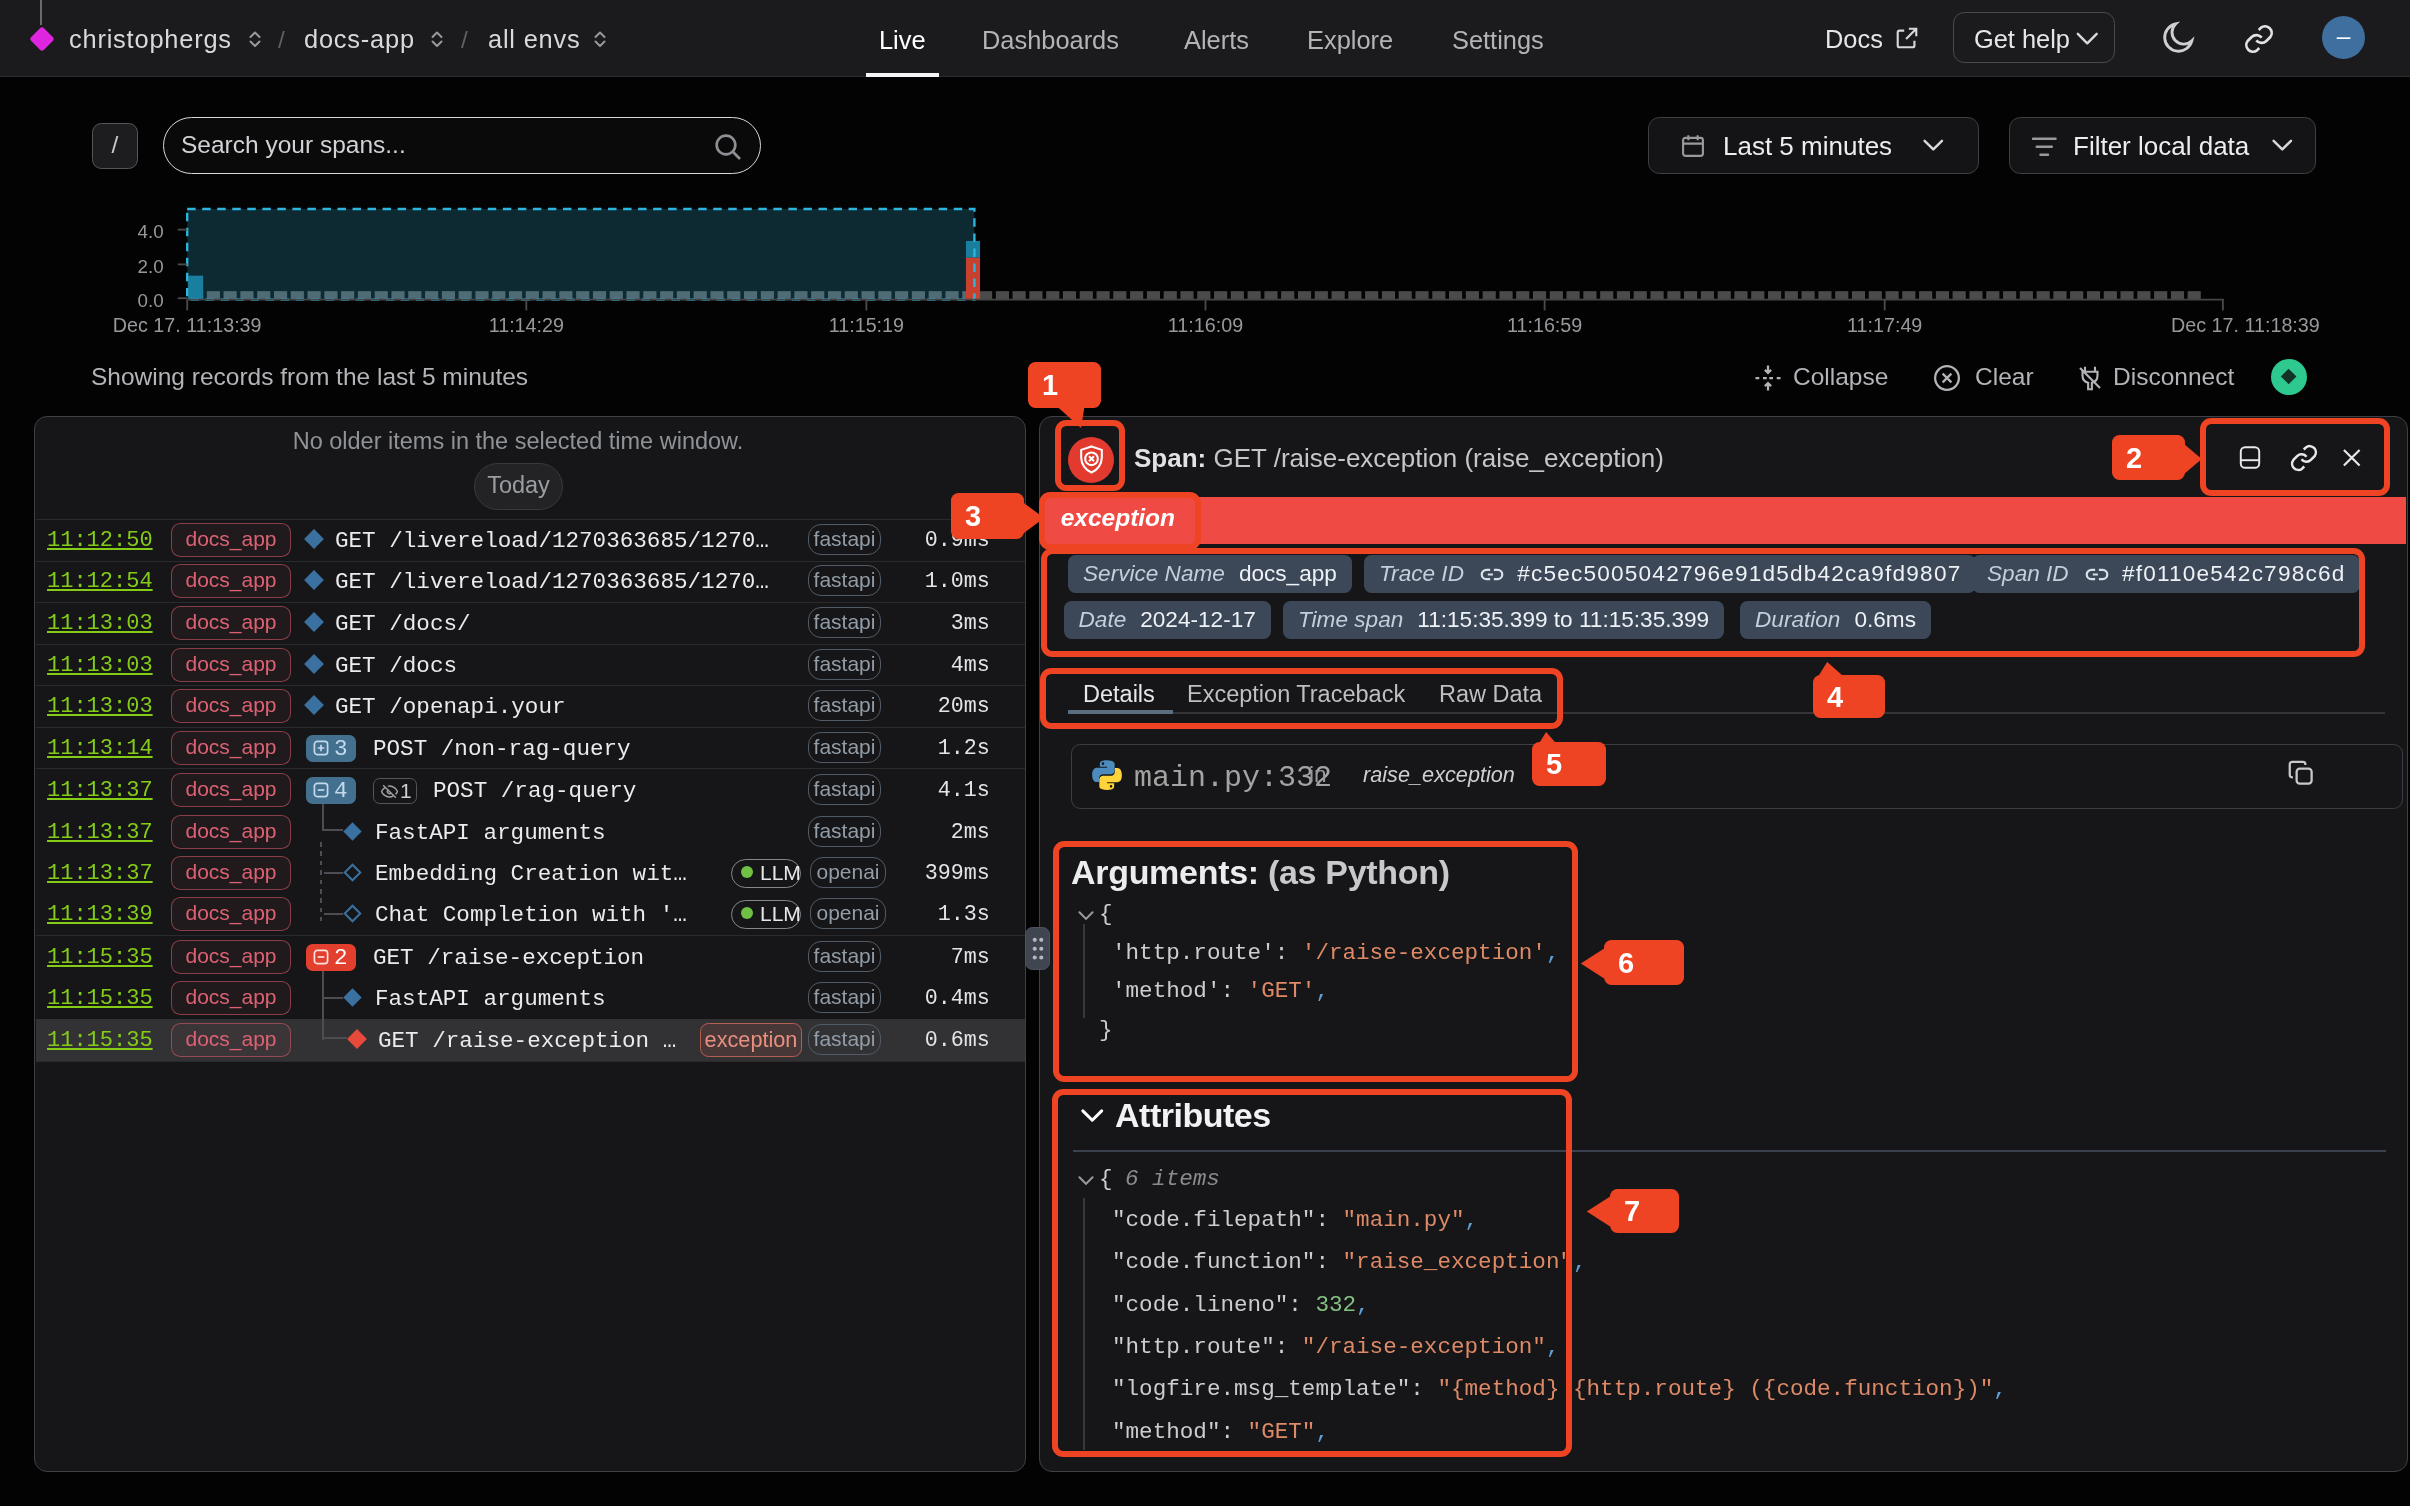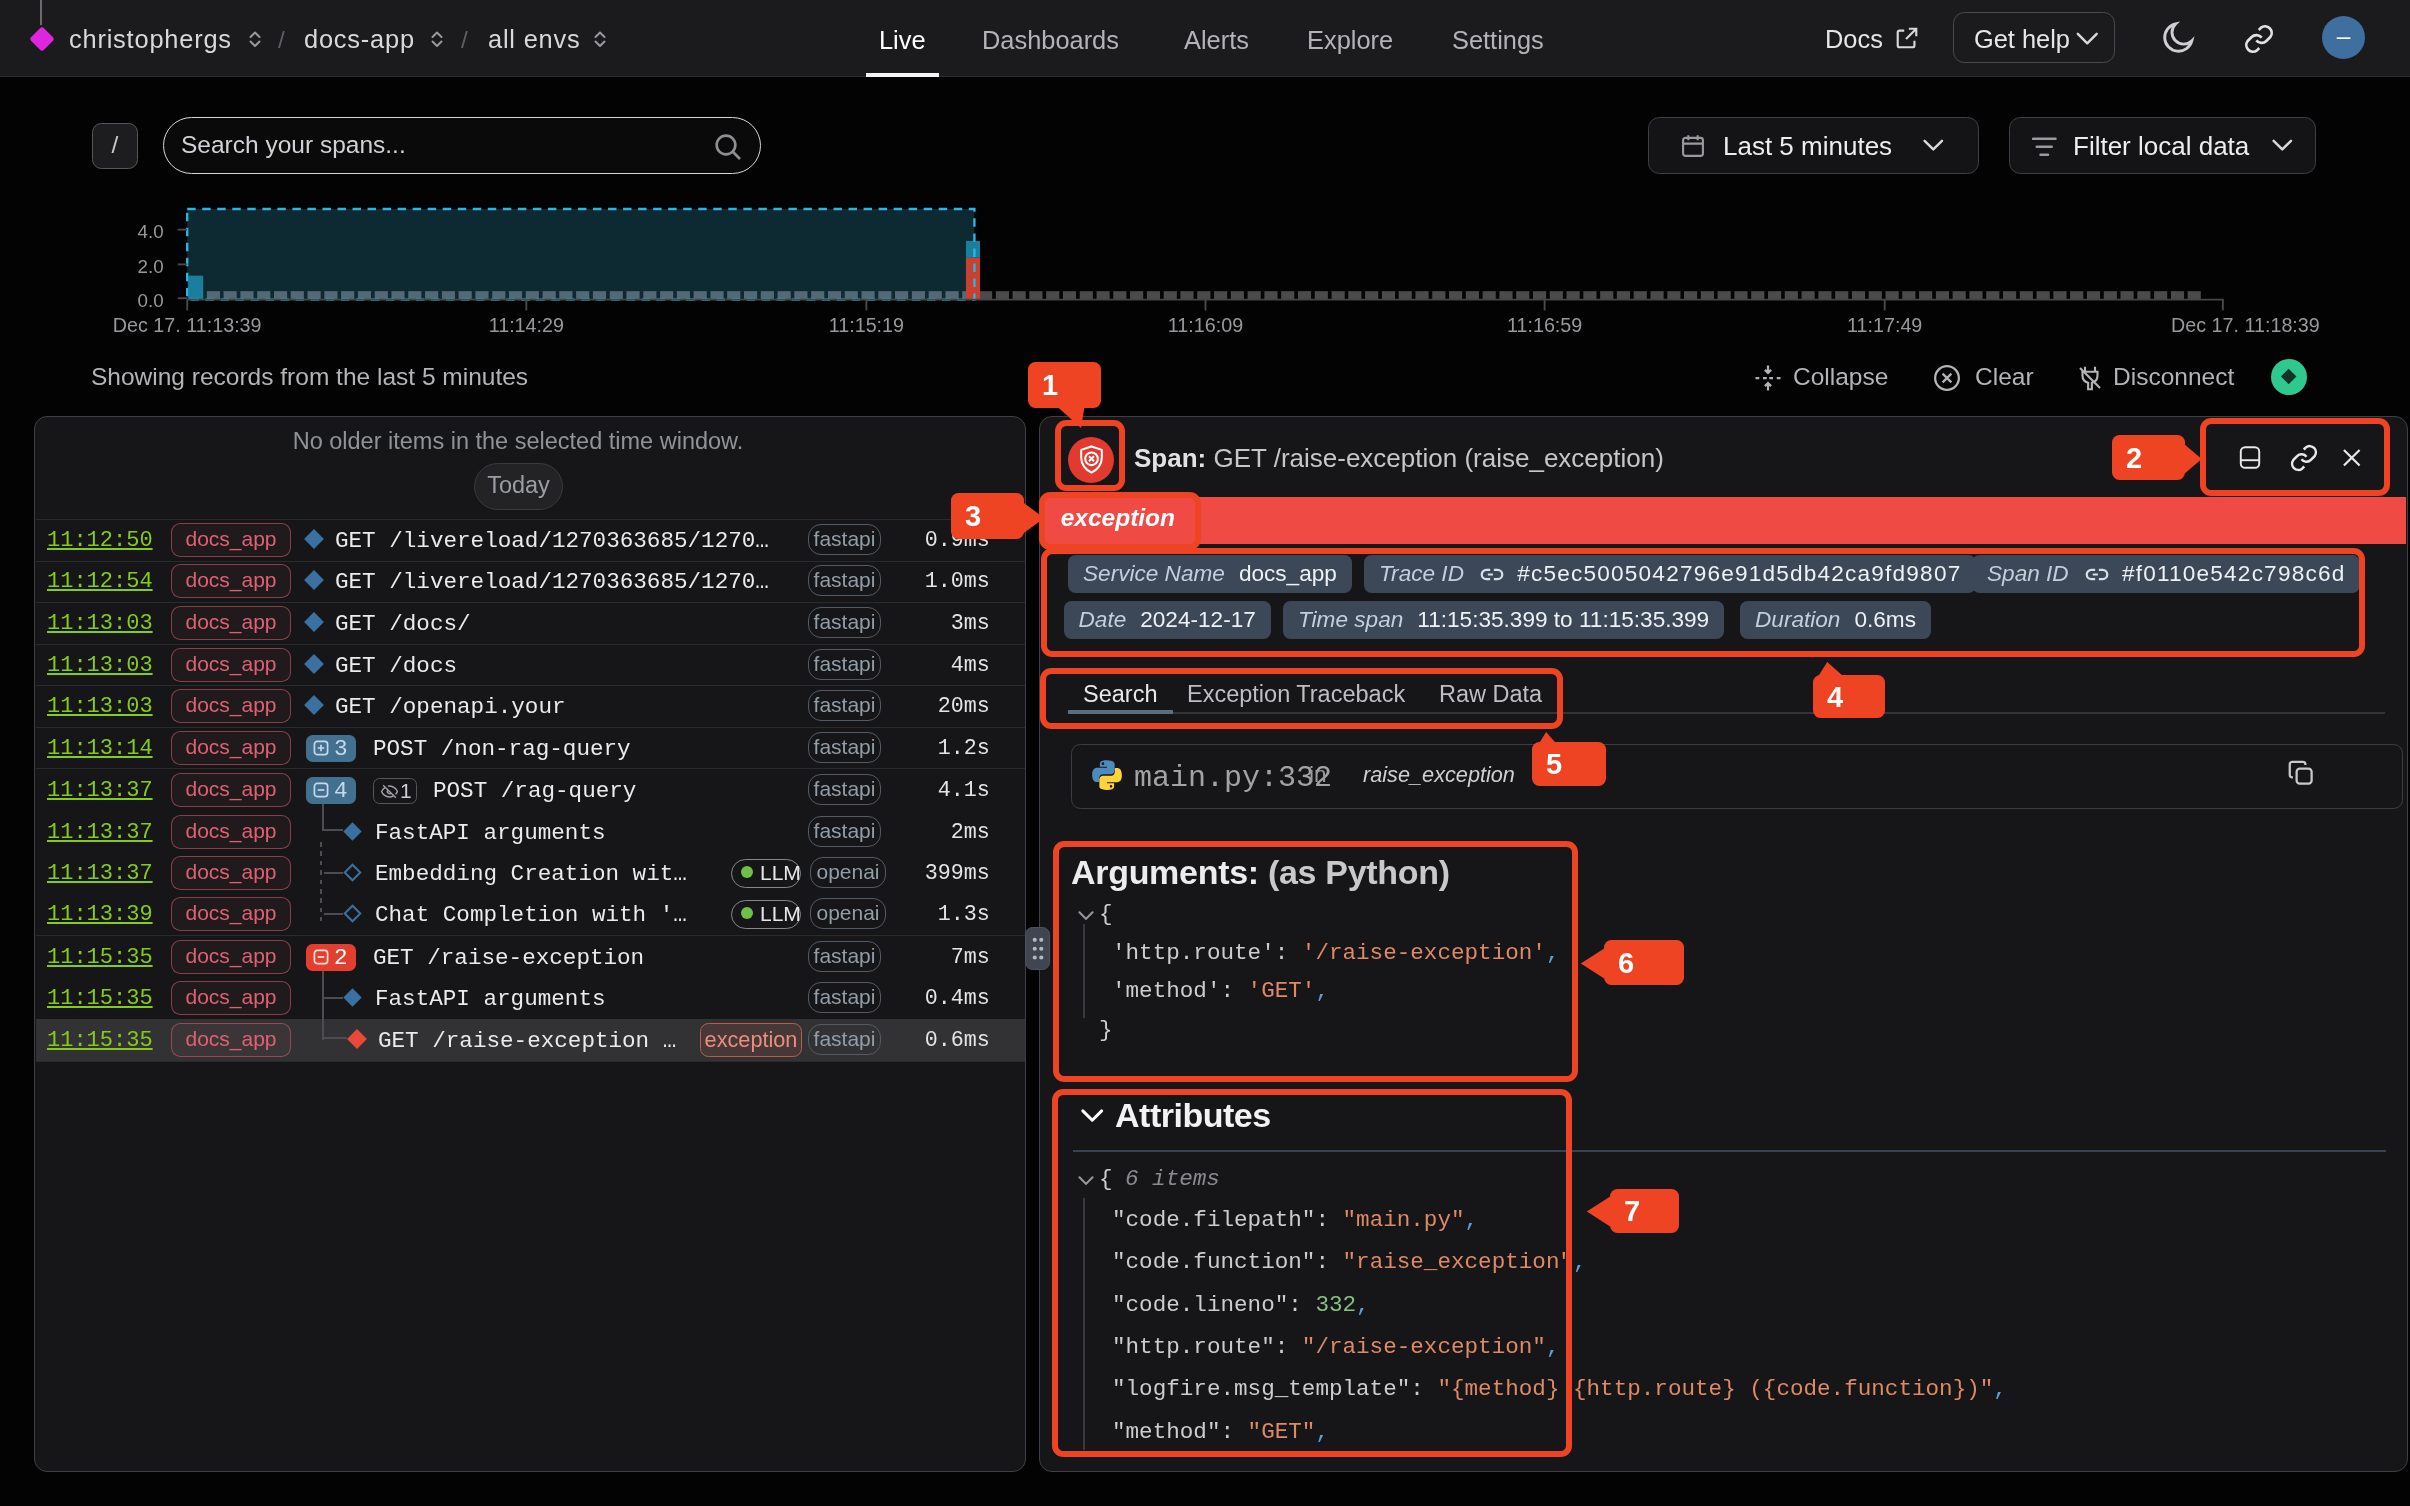--- a/index.html
+++ b/index.html
@@ -483,21 +483,21 @@
       <span style="">2024-12-17</span>
     </div>
     <div class="chip" style="left:244px;top:185px;">
       <span class="lbl">Time span</span>
       <span style="">11:15:35.399 to 11:15:35.399</span>
     </div>
     <div class="chip" style="left:701px;top:185px;">
       <span class="lbl">Duration</span>
       <span style="">0.6ms</span>
     </div>
-    <div style="position:absolute;left:44px;top:265px;font-size:23.5px;color:#e8e8ea;">Search</div>
+    <div style="position:absolute;left:44px;top:265px;font-size:23.5px;color:#e8e8ea;">Details</div>
     <div style="position:absolute;left:148px;top:265px;font-size:23.5px;color:#bfbfc3;">Exception Traceback</div>
     <div style="position:absolute;left:400px;top:265px;font-size:23.5px;color:#bfbfc3;">Raw Data</div>
     <div style="position:absolute;left:29px;top:296px;width:1317px;height:1.9px;background:#343437;"></div>
     <div style="position:absolute;left:29px;top:294px;width:105px;height:3.8px;background:#5b6e80;"></div>
     <div style="position:absolute;left:32px;top:328px;width:1332px;height:65px;border:1.9px solid #3d3d42;border-radius:9.4px;"></div>
     <svg style="position:absolute;left:51px;top:342px;" width="34" height="34" viewBox="0 0 32 32">
       <path fill="#4b8bbe" d="M15.9 2c-7 0-6.6 3-6.6 3v3.2h6.7v1H6.7S2 8.7 2 15.8c0 7.1 4.1 6.9 4.1 6.9h2.5v-3.3s-.1-4.1 4-4.1h6.7s3.9.1 3.9-3.8V5.9S23.8 2 15.9 2zm-3.7 2.1a1.2 1.2 0 1 1 0 2.4 1.2 1.2 0 0 1 0-2.4z"></path>
       <path fill="#ffd43b" d="M16.1 30c7 0 6.6-3 6.6-3v-3.2H16v-1h9.3S30 23.3 30 16.2c0-7.1-4.1-6.9-4.1-6.9h-2.5v3.3s.1 4.1-4 4.1h-6.7s-3.9-.1-3.9 3.8v6.4S8.2 30 16.1 30zm3.7-2.1a1.2 1.2 0 1 1 0-2.4 1.2 1.2 0 0 1 0 2.4z"></path>
     </svg>
     <div class="mono" style="position:absolute;left:95px;top:345px;font-size:30px;color:#a3a3a3;">main.py:332</div>

